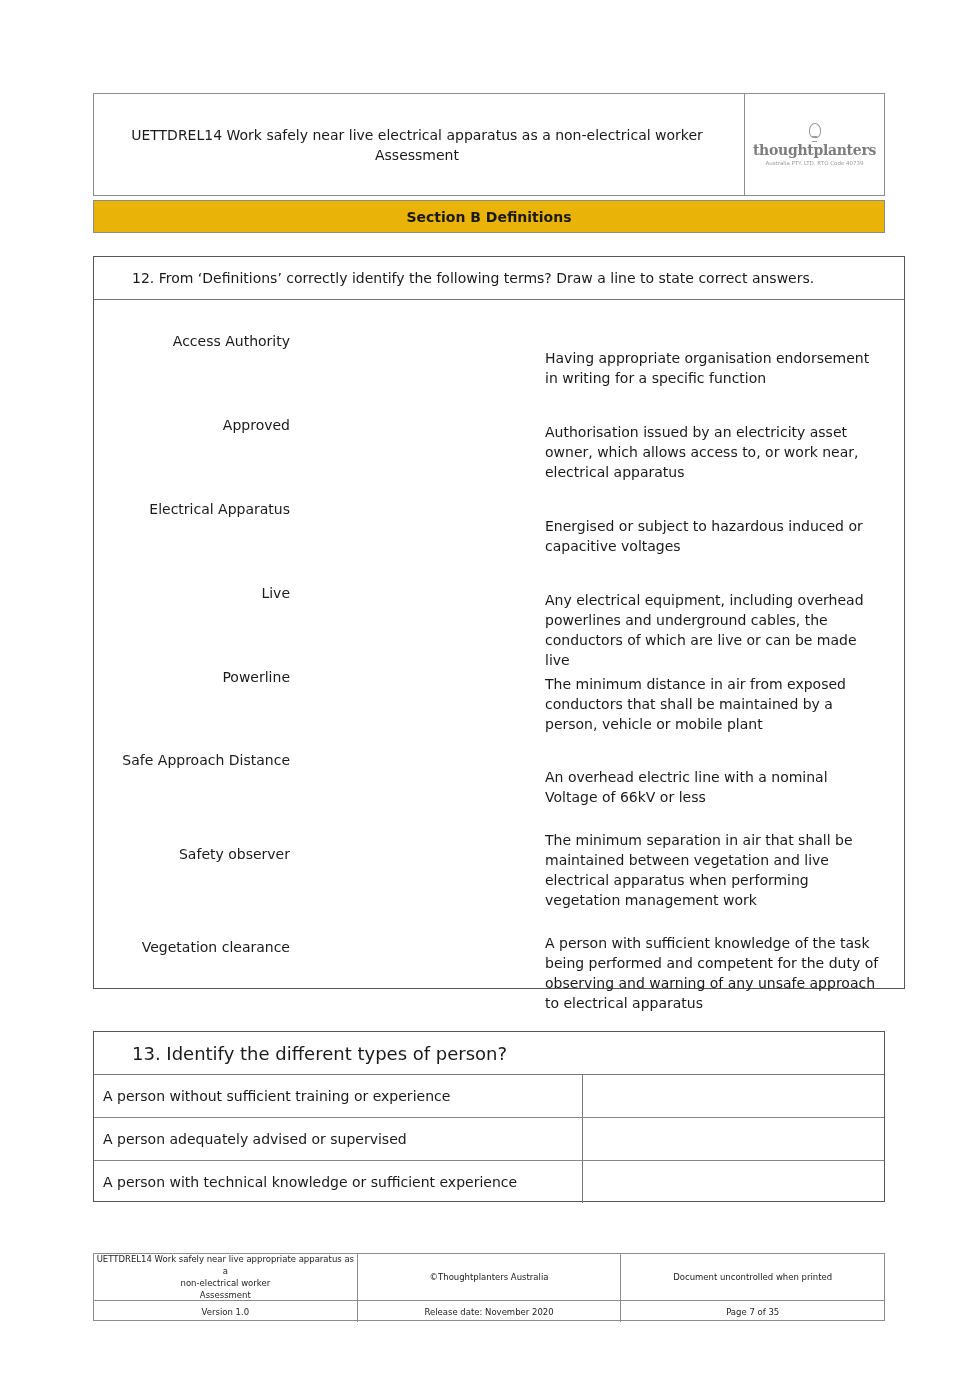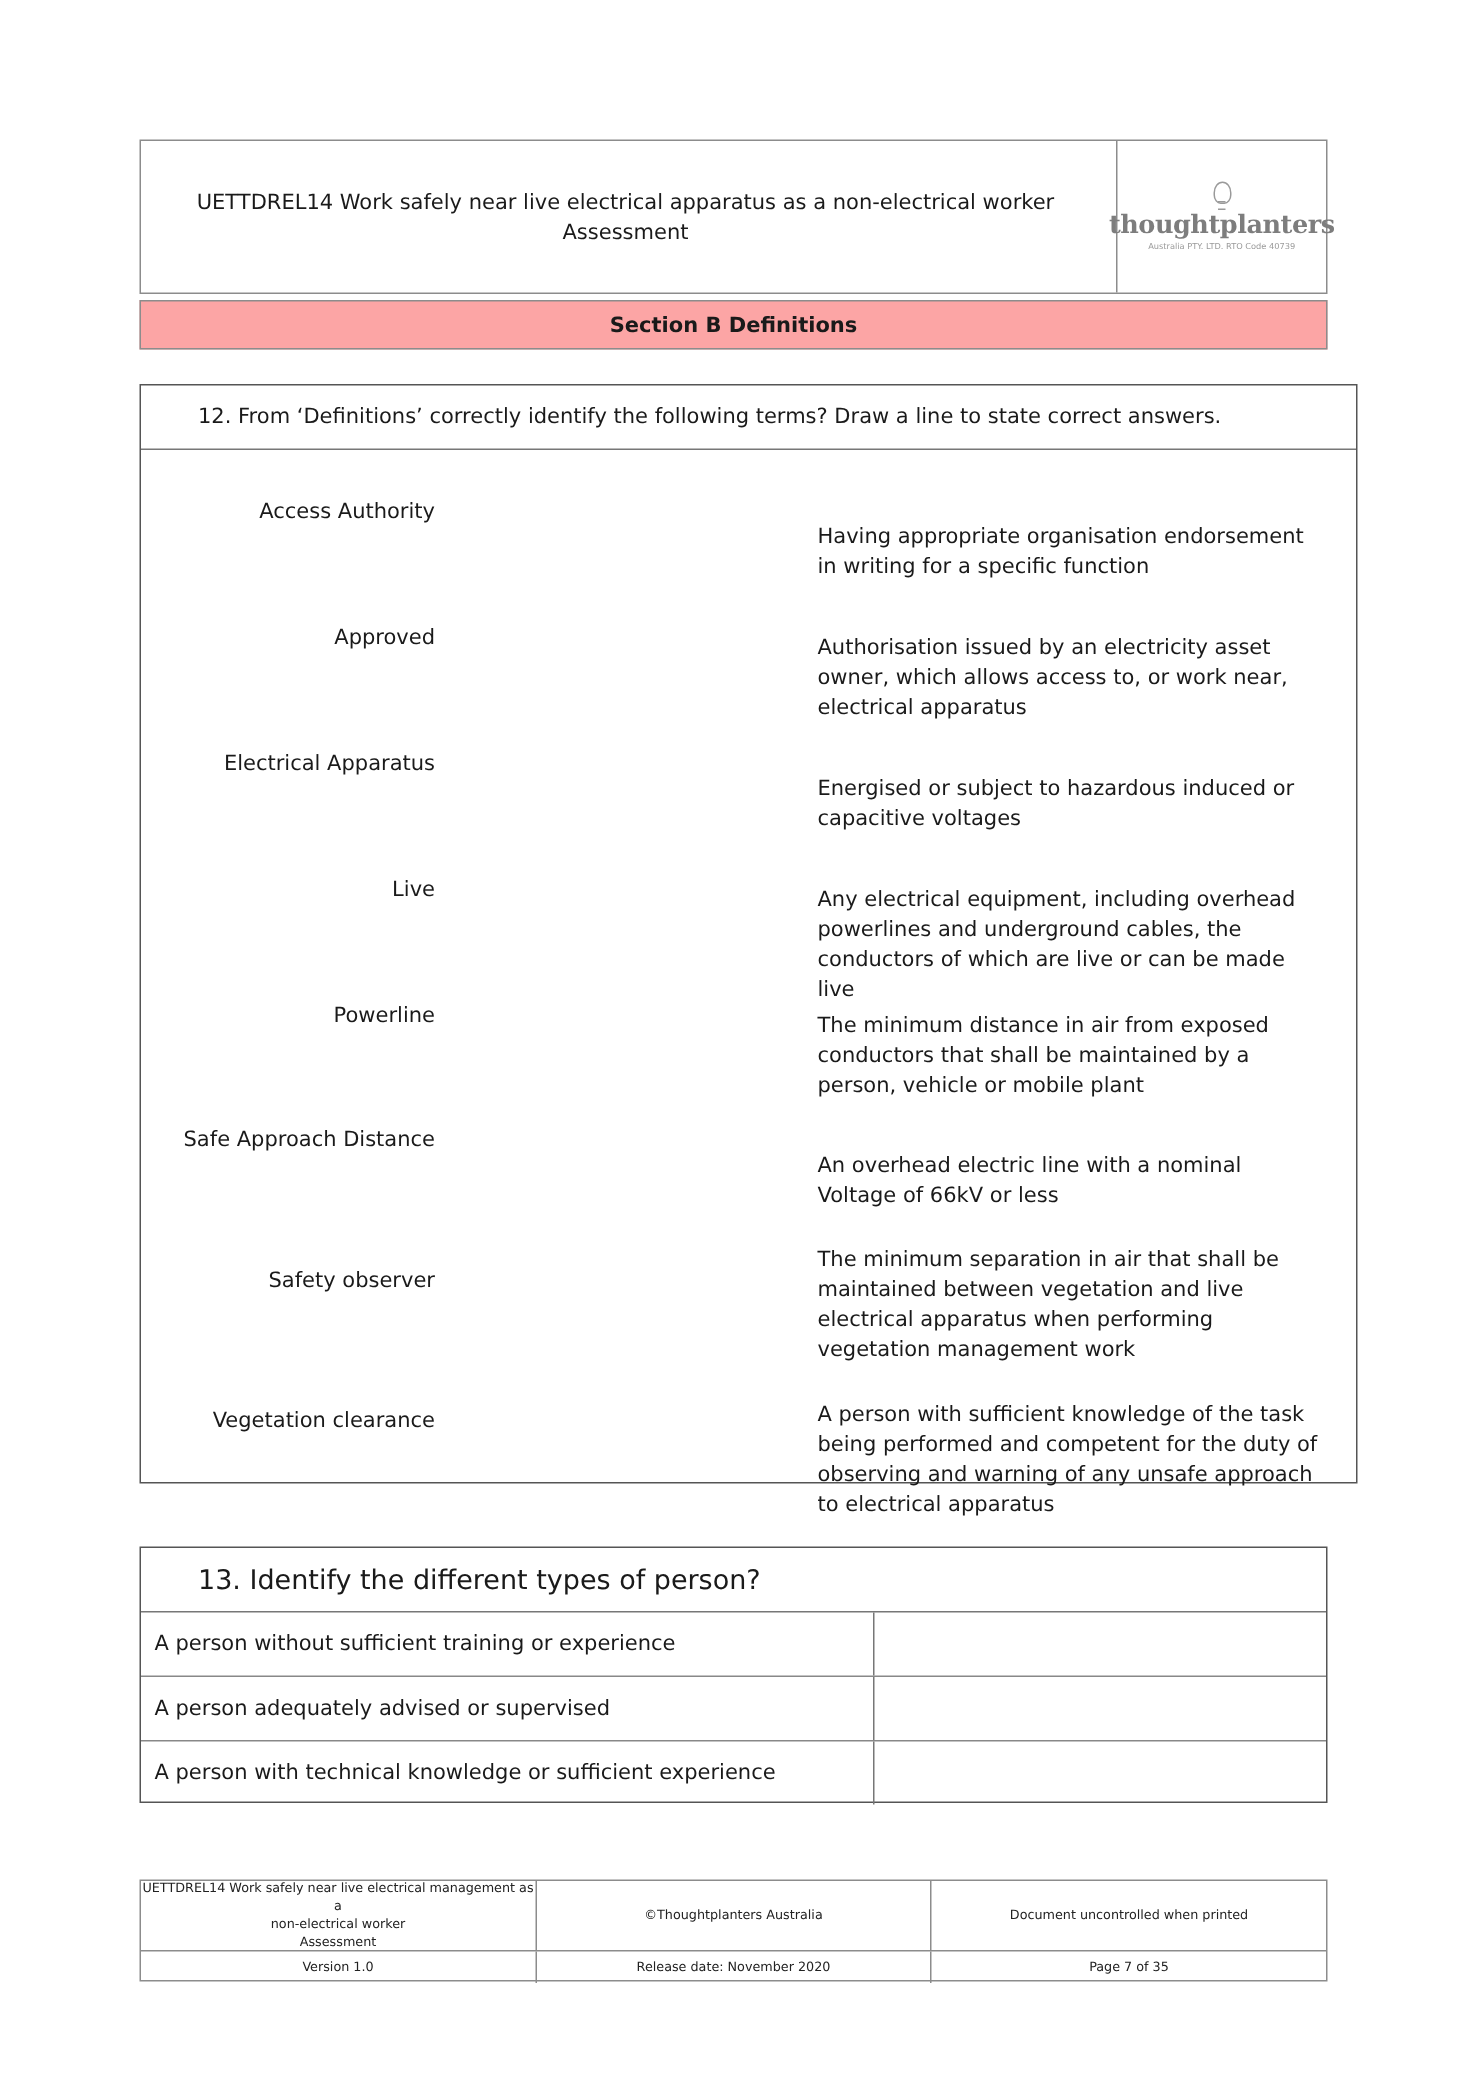--- a/index.html
+++ b/index.html
@@ -37,30 +37,30 @@
     .logo-bulb {
       width: 12px; height: 15px; border: 1.5px solid #9a9a9a; border-radius: 50% 50% 40% 40%;
       box-sizing: border-box; position: relative; margin-bottom: 1px;
     }
     .logo-bulb::after {
       content: ""; position: absolute; left: 2px; bottom: -5px; width: 5px; height: 4px;
       border-top: 1px solid #9a9a9a; border-bottom: 1px solid #9a9a9a;
     }
     .logo-word {
       font-family: "DejaVu Serif", "Liberation Serif", serif;
-      font-size: 17px; font-weight: bold; color: #7d7d7d; letter-spacing: -0.3px;
+      font-size: 14px; font-weight: bold; color: #7d7d7d; letter-spacing: -0.3px;
       margin-top: 3px;
     }
     .logo-sub {
       font-size: 5.5px; color: #9a9a9a; margin-top: 2px;
     }
 
     .section-bar {
       left: 93px; top: 200px; width: 792px; height: 33px;
-      background: #fca5a5;
+      background: #eab308;
       border: 1px solid #8c8c8c;
       display: flex; align-items: center; justify-content: center;
       font-size: 14px; font-weight: bold;
     }
 
     
     .q12-box {
       left: 93px; top: 256px; width: 812px; height: 733px;
       border: 1px solid #555;
     }
@@ -187,21 +187,21 @@
   </div>
   <div class="q13-row">
     <div class="q13-label">A person with technical knowledge or sufficient experience</div>
     <div class="q13-answer"></div>
   </div>
 </div>
 
 <div class="abs footer">
   <div class="f-row top">
     <div class="f-cell">
-      <span>UETTDREL14 Work safely near live electrical management as a</span>
+      <span>UETTDREL14 Work safely near live appropriate apparatus as a</span>
       <span>non-electrical worker</span>
       <span>Assessment</span>
     </div>
     <div class="f-cell">©Thoughtplanters Australia</div>
     <div class="f-cell">Document uncontrolled when printed</div>
   </div>
   <div class="f-row bottom">
     <div class="f-cell">Version 1.0</div>
     <div class="f-cell">Release date: November 2020</div>
     <div class="f-cell">Page 7 of 35</div>

